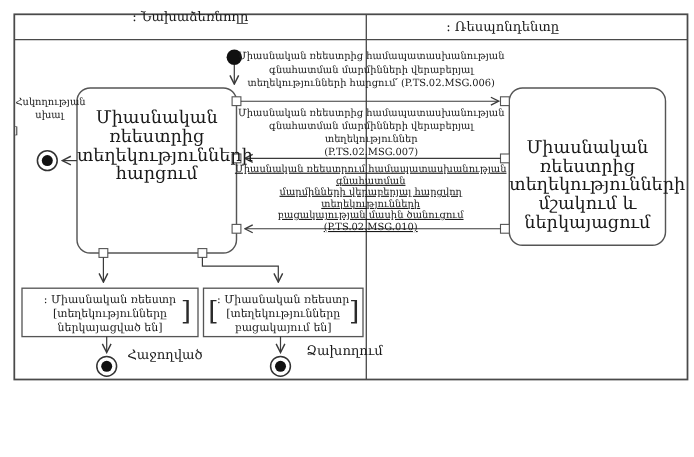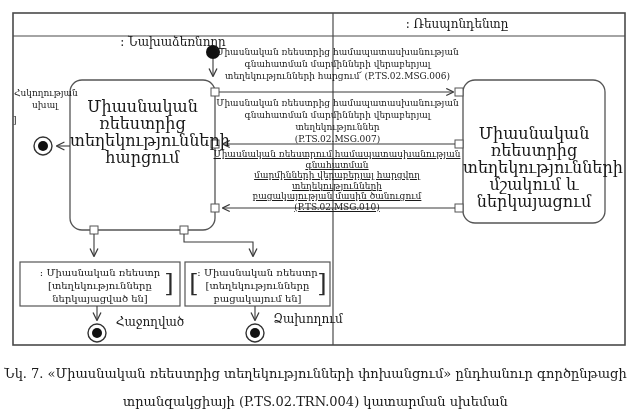--- a/index.html
+++ b/index.html
@@ -77,21 +77,21 @@
 
     <line x1="97" y1="306" x2="97" y2="320" stroke="#3a3a3a" stroke-width="1.1" marker-end="url(#arr)"></line>
     <circle cx="97" cy="333" r="9" fill="none" stroke="#333" stroke-width="1.4"></circle>
     <circle cx="97" cy="333" r="5" fill="#111"></circle>
 
     <line x1="255" y1="306" x2="255" y2="320" stroke="#3a3a3a" stroke-width="1.1" marker-end="url(#arr)"></line>
     <circle cx="255" cy="333" r="9" fill="none" stroke="#333" stroke-width="1.4"></circle>
     <circle cx="255" cy="333" r="5" fill="#111"></circle>
   </svg>
 
-  <div class="lbl hdr" style="left:13px;top:31px;width:320px;">: Նախաձեռնողը</div>
+  <div class="lbl hdr" style="left:13px;top:4px;width:320px;">: Նախաձեռնողը</div>
   <div class="lbl hdr" style="left:333px;top:13px;width:248px;">: Ռեսպոնդենտը</div>
 
   <div class="lbl act" style="left:70px;top:98px;width:145px;">Միասնական ռեեստրից
 տեղեկությունների
 հարցում</div>
   <div class="lbl act" style="left:463px;top:125px;width:142px;">Միասնական ռեեստրից
 տեղեկությունների
 մշակում և ներկայացում</div>
 
   <div class="lbl msg" style="left:215px;top:46px;width:245px;">Միասնական ռեեստրից համապատասխանության
@@ -114,18 +114,16 @@
 ներկայացված են]</div>
   <div class="lbl bracket" style="left:163px;top:271px;width:12px;">]</div>
 
   <div class="lbl obj" style="left:185px;top:266px;width:145px;">: Միասնական ռեեստր
 [տեղեկությունները
 բացակայում են]</div>
   <div class="lbl bracket" style="left:188px;top:271px;width:12px;">[</div>
   <div class="lbl bracket" style="left:316px;top:271px;width:12px;">]</div>
 
   <div class="lbl term" style="left:110px;top:315px;width:80px;text-align:center;">Հաջողված</div>
-  <div class="lbl term" style="left:268px;top:312px;width:80px;text-align:center;">Ձախողում</div>
+  <div class="lbl term" style="left:268px;top:312px;width:80px;text-align:right;">Ձախողում</div>
 
-  <div class="lbl caption" style="left:0;top:360px;width:631px;">Նկ. 7. «Միասնական ռեեստրից տեղեկությունների փոխանցում» ընդհանուր գործընթացի
-տրանզակցիայի (P.TS.02.TRN.004) կատարման սխեման</div>
 
 </div>
 
 </body></html>

